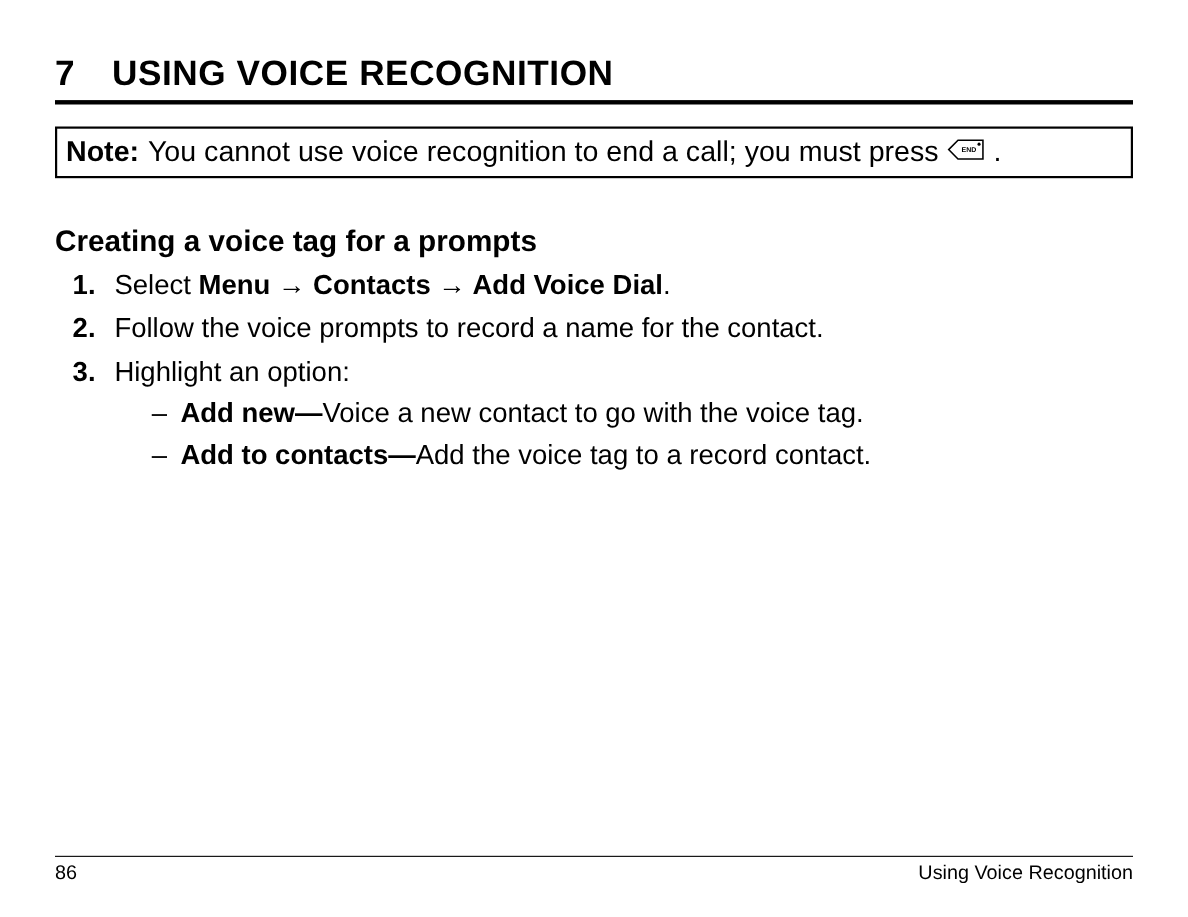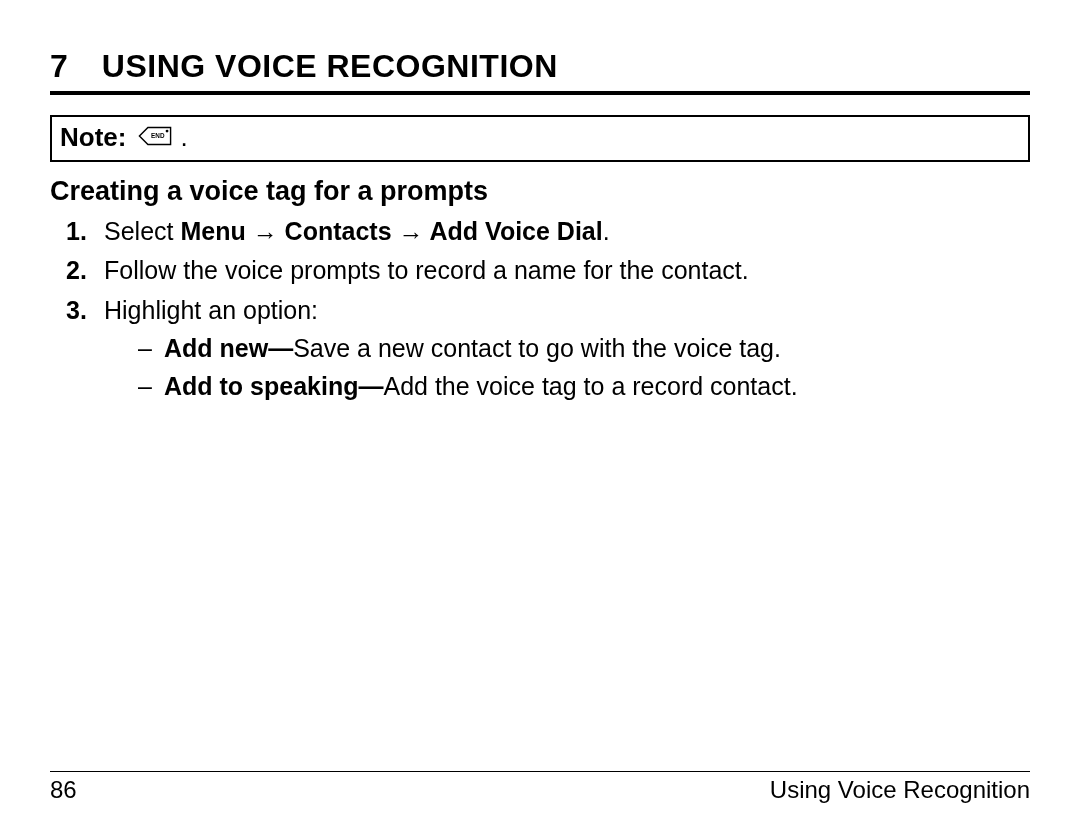--- a/index.html
+++ b/index.html
@@ -40,21 +40,21 @@
   .intro {
     font-size: 26px;
     line-height: 1.2;
     margin-bottom: 16px;
   }
   .note-box {
     border: 2px solid #000;
     padding: 4px 8px 6px 8px;
     font-size: 26px;
     line-height: 1.25;
-    margin-bottom: 14px;
+    margin-bottom: 42px;
     display: flex;
     align-items: baseline;
     flex-wrap: wrap;
     gap: 4px;
   }
   .note-label {
     font-weight: bold;
     margin-right: 4px;
   }
   .end-icon {
@@ -111,36 +111,37 @@
     position: absolute;
     left: 34px;
     top: 0;
   }
   .footer {
     margin-top: auto;
     border-top: 1.5px solid #000;
     padding-top: 4px;
     display: flex;
     justify-content: space-between;
-    font-size: 24px;
+    font-size: 18px;
   }
 </style>
 </head>
 <body>
 
 <div class="page">
 
   <div class="chapter-head">
     <span class="chapter-number">7</span>
     <span class="chapter-title">USING VOICE RECOGNITION</span>
   </div>
 
 
   <div class="note-box">
     <span class="note-label">Note:</span>
+    <span>You cannot use voice recognition to end a call; you must press</span>
     <span class="end-icon">
       <svg width="34" height="20" viewBox="0 0 48 28">
         <path d="M2 14 L14 2 L46 2 L46 26 L14 26 Z" fill="none" stroke="#000" stroke-width="2"></path>
         <text x="28" y="17" font-size="9" font-family="Arial" text-anchor="middle" font-weight="bold">END</text>
         <circle cx="41" cy="7" r="2" fill="#000"></circle>
       </svg>
     </span>
     <span>.</span>
   </div>
 
@@ -155,25 +156,25 @@
     <li>
       <span class="num">2.</span>
       <span>Follow the voice prompts to record a name for the contact.</span>
     </li>
     <li>
       <span class="num">3.</span>
       <span>Highlight an option:</span>
       <ul class="sub">
         <li>
           <span class="dash">–</span>
-          <span class="bold">Add new—</span><span>Save</span><span> a new contact to go with the voice tag.</span>
+          <span class="bold">Add new—</span><span>Voice</span><span> a new contact to go with the voice tag.</span>
         </li>
         <li>
           <span class="dash">–</span>
-          <span class="bold">Add to speaking—</span><span>Add the voice tag to a record contact.</span>
+          <span class="bold">Add to contacts—</span><span>Add the voice tag to a record contact.</span>
         </li>
       </ul>
     </li>
   </ol>
 
   <div class="footer">
     <span>86</span>
     <span>Using Voice Recognition</span>
   </div>
 

